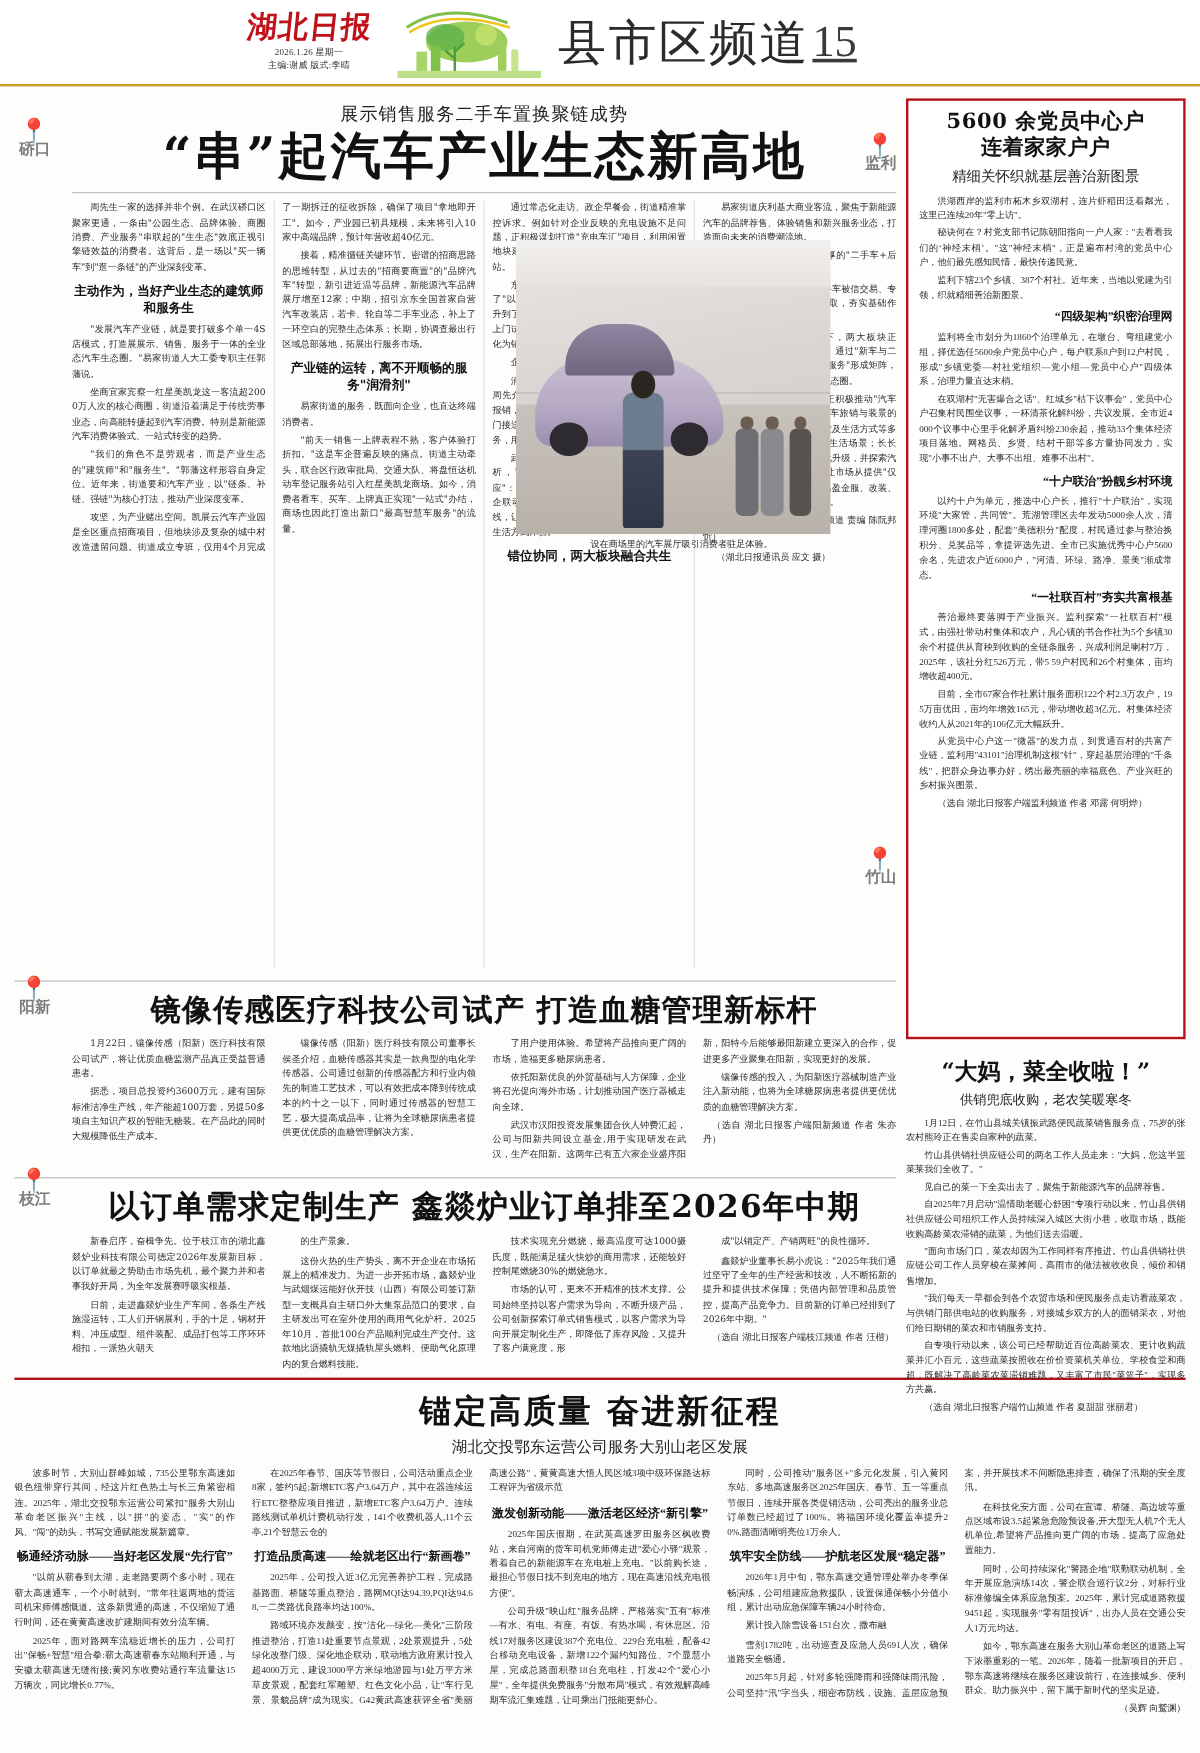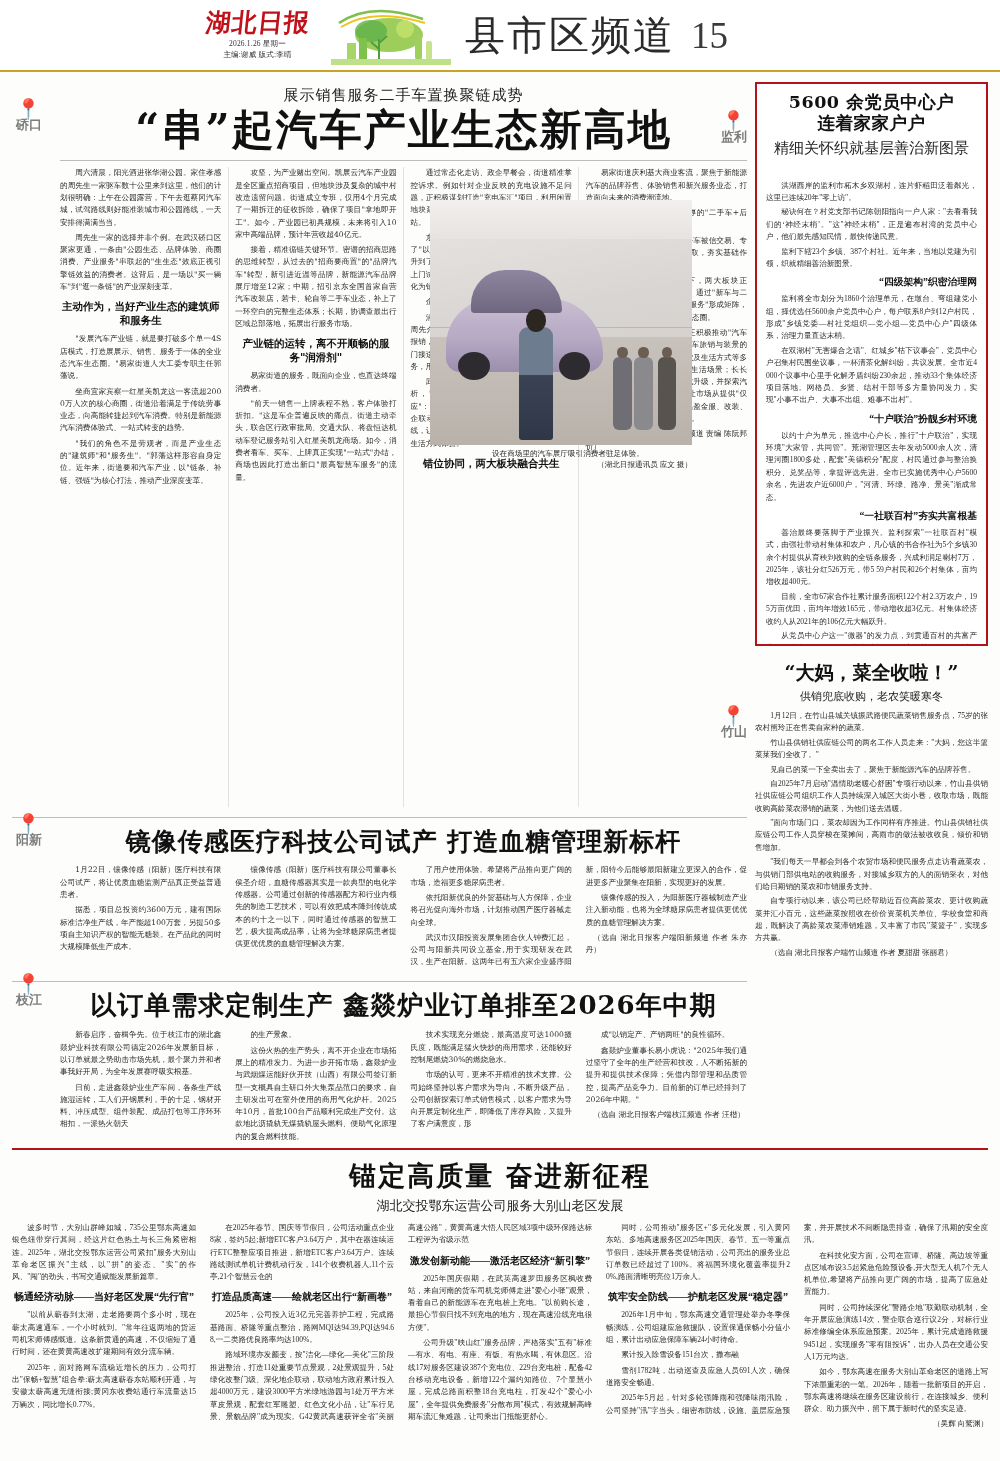--- a/index.html
+++ b/index.html
@@ -34,21 +34,21 @@
 
   .mast-art {
     width:120px; height:60px; position:relative; margin-left:6px;
     overflow:hidden;
   }
   .mast-title {
     font-family:"DejaVu Serif", serif;
     font-size:40px; font-weight:normal; color:#2b2b2b;
     margin-left:14px; letter-spacing:2px;
   }
-  .mast-num { font-size:37px; font-weight:normal; color:#3a3a3a; margin-left:16px; }
+  .mast-num { font-size:37px; font-weight:normal; color:#3a3a3a; margin-left:2px;text-decoration:underline; }
 
   
   .body-wrap { display:flex; padding:10px 12px 0 12px; height:1070px; }
   .left-zone { width:735px; position:relative; }
   .right-zone { width:241px; position:relative; padding-left:8px; }
 
   
   .pin {
     position:absolute; width:26px; text-align:center;
     font-size:13px; line-height:14px; color:#7d7d7d;
@@ -126,28 +126,28 @@
   .ph-person.p1{ left:70%; background:#6e6e74; }
   .ph-person.p2{ left:78%; background:#8a8a8e; }
   .ph-person.p3{ left:87%; background:#57534f; }
   .ph-lights { position:absolute; left:0; right:0; top:0; height:16%; background:linear-gradient(180deg,#f2f0ee,#e6e3e0); }
   .caption { font-size:7.6px; line-height:1.6; color:#2a2a2a; text-align:justify; }
   .cap-credit { font-size:7.6px; text-align:right; color:#2a2a2a; }
 
   
   .redbox {
     border:2px solid #b3121b; padding:8px 9px 7px 9px; background:#fff;
-    height:564px; overflow:hidden;
+    height:784px; overflow:hidden;
   }
   .rb-head {
     text-align:center; font-size:17.5px; font-weight:bold; color:#111;
     line-height:1.22; font-family:"DejaVu Serif", serif; letter-spacing:.5px;
   }
   .rb-sub {
-    text-align:center; font-size:15px; color:#222; margin:4px 0 22px 0;
+    text-align:center; font-size:12px; color:#222; margin:4px 0 6px 0;
     font-family:"DejaVu Serif", serif;
   }
   .rb-body { font-size:7.6px; line-height:1.63; text-align:justify; color:#2a2a2a; text-indent:2em; margin:0 0 2px 0; word-break:break-all;}
   .rb-subh { text-align:right; font-size:9.8px; font-weight:bold; margin:6px 0 4px 0; color:#111; }
   .rb-byline { font-size:7.6px; text-align:justify; color:#2a2a2a; margin-top:4px; text-indent:2em; }
 
   
   .r2-head { text-align:center; font-size:19px; font-weight:bold; color:#111; margin-top:14px; font-family:"DejaVu Serif", serif; }
   .r2-sub { text-align:center; font-size:11px; color:#222; margin:3px 0 6px 0; }
   .r2-body { font-size:7.6px; line-height:1.63; text-align:justify; color:#2a2a2a; text-indent:2em; margin:0 0 2px 0; word-break:break-all;}
@@ -207,21 +207,20 @@
         <span class="glyph">📍</span>
         <span class="lab">枝江</span>
       </div>
 
       <div style="padding-left:48px;">
         <div class="kicker">展示销售服务二手车置换聚链成势</div>
         <div class="head-1">“串”起汽车产业生态新高地</div>
         <hr class="rule-thin">
 
         <div class="cols4" style="height:640px;">
-          <p class="ptext">周六清晨，阳光酒进张华湖公园。家住孝感的周先生一家驱车数十公里来到这里，他们的计划很明确：上午在公园露营，下午去逛蔡冈汽车城，试驾路线则好能准装城市和公园路线，一天安排得满满当当。</p>
           <p class="ptext">周先生一家的选择并非个例。在武汉硚口区聚家更通，一条由"公园生态、品牌体验、商圈消费、产业服务"串联起的"生生态"效底正视引擎链效益的消费者。这背后，是一场以"买一辆车"到"逛一条链"的产业深刻变革。</p>
           <p class="subh">主动作为，当好产业生态的建筑师和服务生</p>
           <p class="ptext">"发展汽车产业链，就是要打破多个单一4S店模式，打造展展示、销售、服务于一体的全业态汽车生态圈。"易家街道人大工委专职主任郭藩说。</p>
           <p class="ptext">坐商宜家宾察一红星美凯龙这一客流超2000万人次的核心商圈，街道沿着满足于传统劳事业态，向高能转捷起到汽车消费。特别是新能源汽车消费体验式、一站式转变的趋势。</p>
           <p class="ptext">"我们的角色不是劳观者，而是产业生态的"建筑师"和"服务生"。"郭藩这样形容自身定位。近年来，街道要和汽车产业，以"链条、补链、强链"为核心打法，推动产业深度变革。</p>
           <p class="ptext">攻坚，为产业赌出空间。凯展云汽车产业园是全区重点招商项目，但地块涉及复杂的城中村改造遗留问题。街道成立专班，仅用4个月完成了一期拆迁的征收拆除，确保了项目"拿地即开工"。如今，产业园已初具规模，未来将引入10家中高端品牌，预计年营收超40亿元。</p>
           <p class="ptext">接着，精准循链关键环节。密谱的招商思路的思维转型，从过去的"招商要商置"的"品牌汽车"转型，新引进近温等品牌，新能源汽车品牌展厅增至12家；中期，招引京东全国首家自营汽车改装店，若卡、轮自等二手车业态，补上了一环空白的完整生态体系；长期，协调查最出行区域总部落地，拓展出行服务市场。</p>
           <p class="subh">产业链的运转，离不开顺畅的服务"润滑剂"</p>
           <p class="ptext">易家街道的服务，既面向企业，也直达终端消费者。</p>
 

